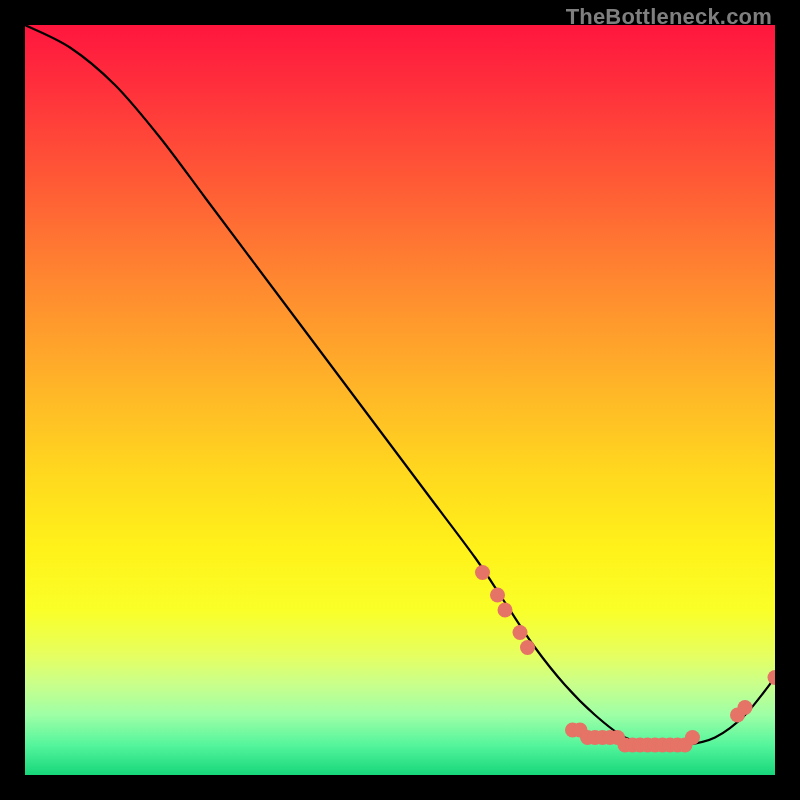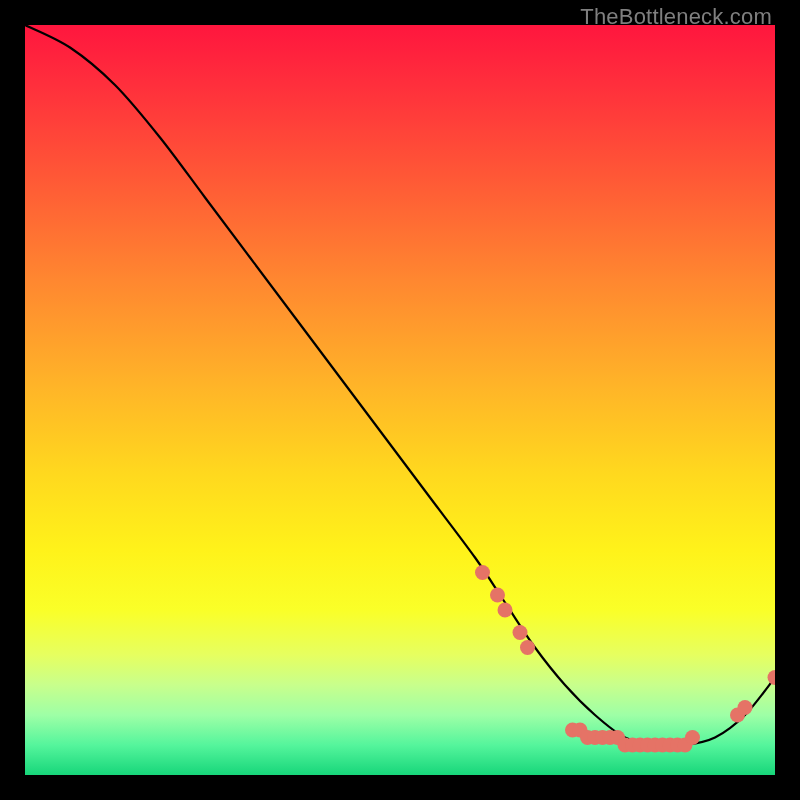--- a/index.html
+++ b/index.html
@@ -39,21 +39,21 @@
       #55f59c 96%,
       #17d67a 100%
     );
   }
   .watermark {
     position: absolute;
     top: 4px;
     right: 28px;
     color: #7f7f7f;
     font-size: 22px;
-    font-weight: 400;
+    font-weight: 700;
     letter-spacing: 0.2px;
     user-select: none;
   }
   svg.curve {
     position: absolute;
     left: 0;
     top: 0;
     width: 750px;
     height: 750px;
   }

